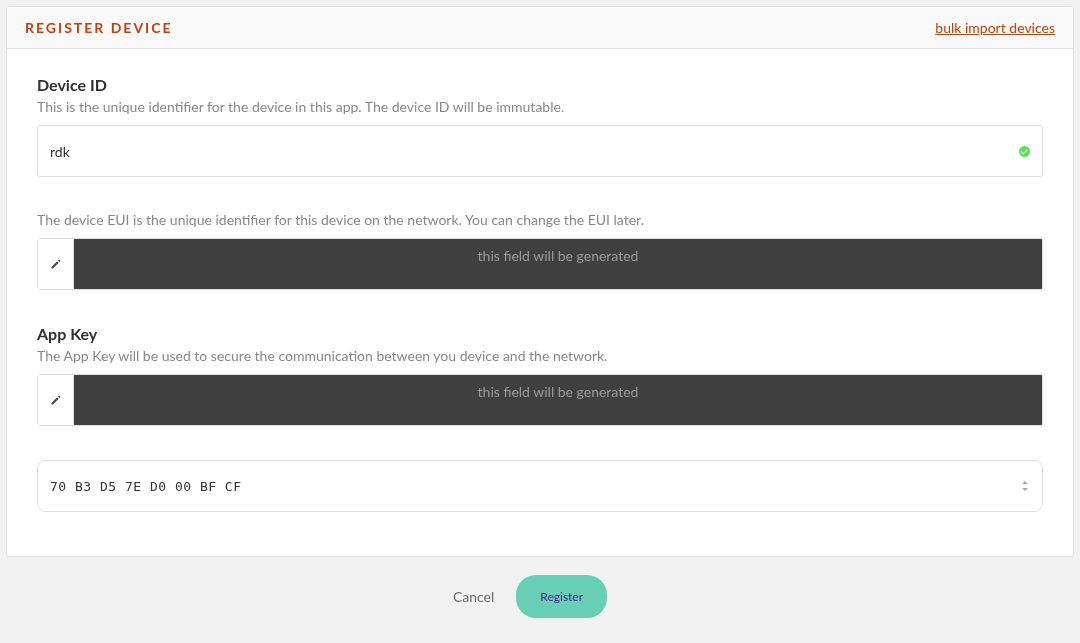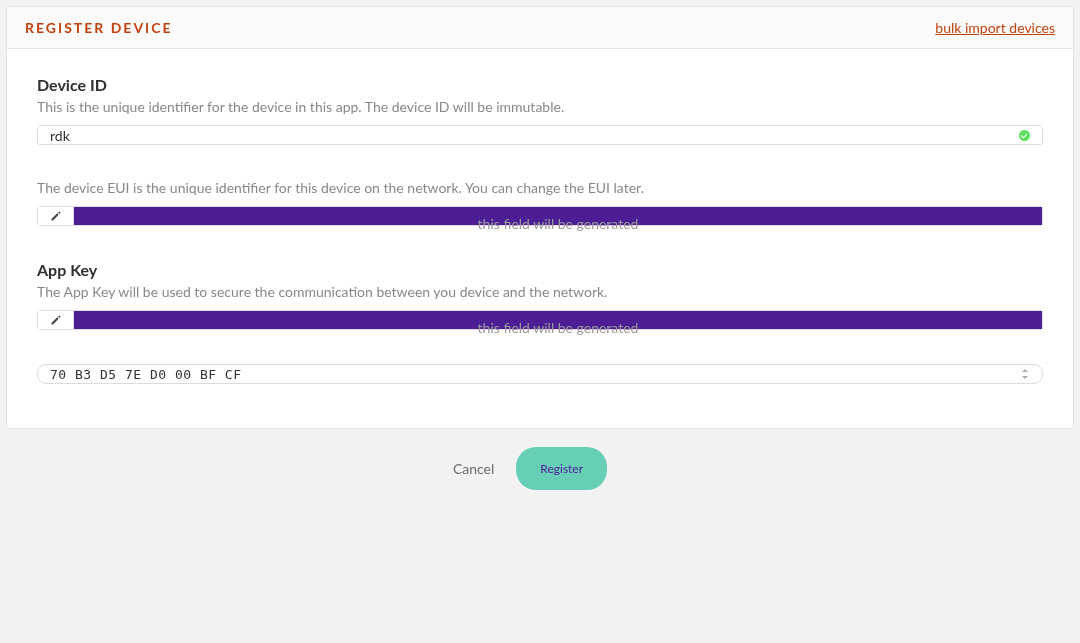--- a/index.html
+++ b/index.html
@@ -53,21 +53,21 @@
   .field-desc {
     font-size: 14px;
     color: #888;
     margin-bottom: 10px;
   }
   .input-wrap, .select-wrap, .gen-wrap {
     border: 1px solid #ddd;
     border-radius: 3px;
     display: flex;
     align-items: center;
-    height: 20px;
+    height: 52px;
     background: #fff;
   }
   .input-wrap input {
     flex: 1;
     border: none;
     outline: none;
     padding: 0 12px;
     font-size: 14px;
     color: #333;
     font-family: inherit;
@@ -101,21 +101,21 @@
     align-items: center;
     justify-content: center;
     cursor: pointer;
     background: #fff;
   }
   .gen-wrap .gen-text {
     flex: 1;
     text-align: center;
     color: #9a9a9a;
     font-size: 14px;
-    background: #4c1d95;
+    background: #404040;
     height: 100%;
     line-height: 34px;
   }
   .pencil {
     width: 12px;
     height: 12px;
   }
   .select-wrap {
     position: relative;
     padding: 0 12px;

